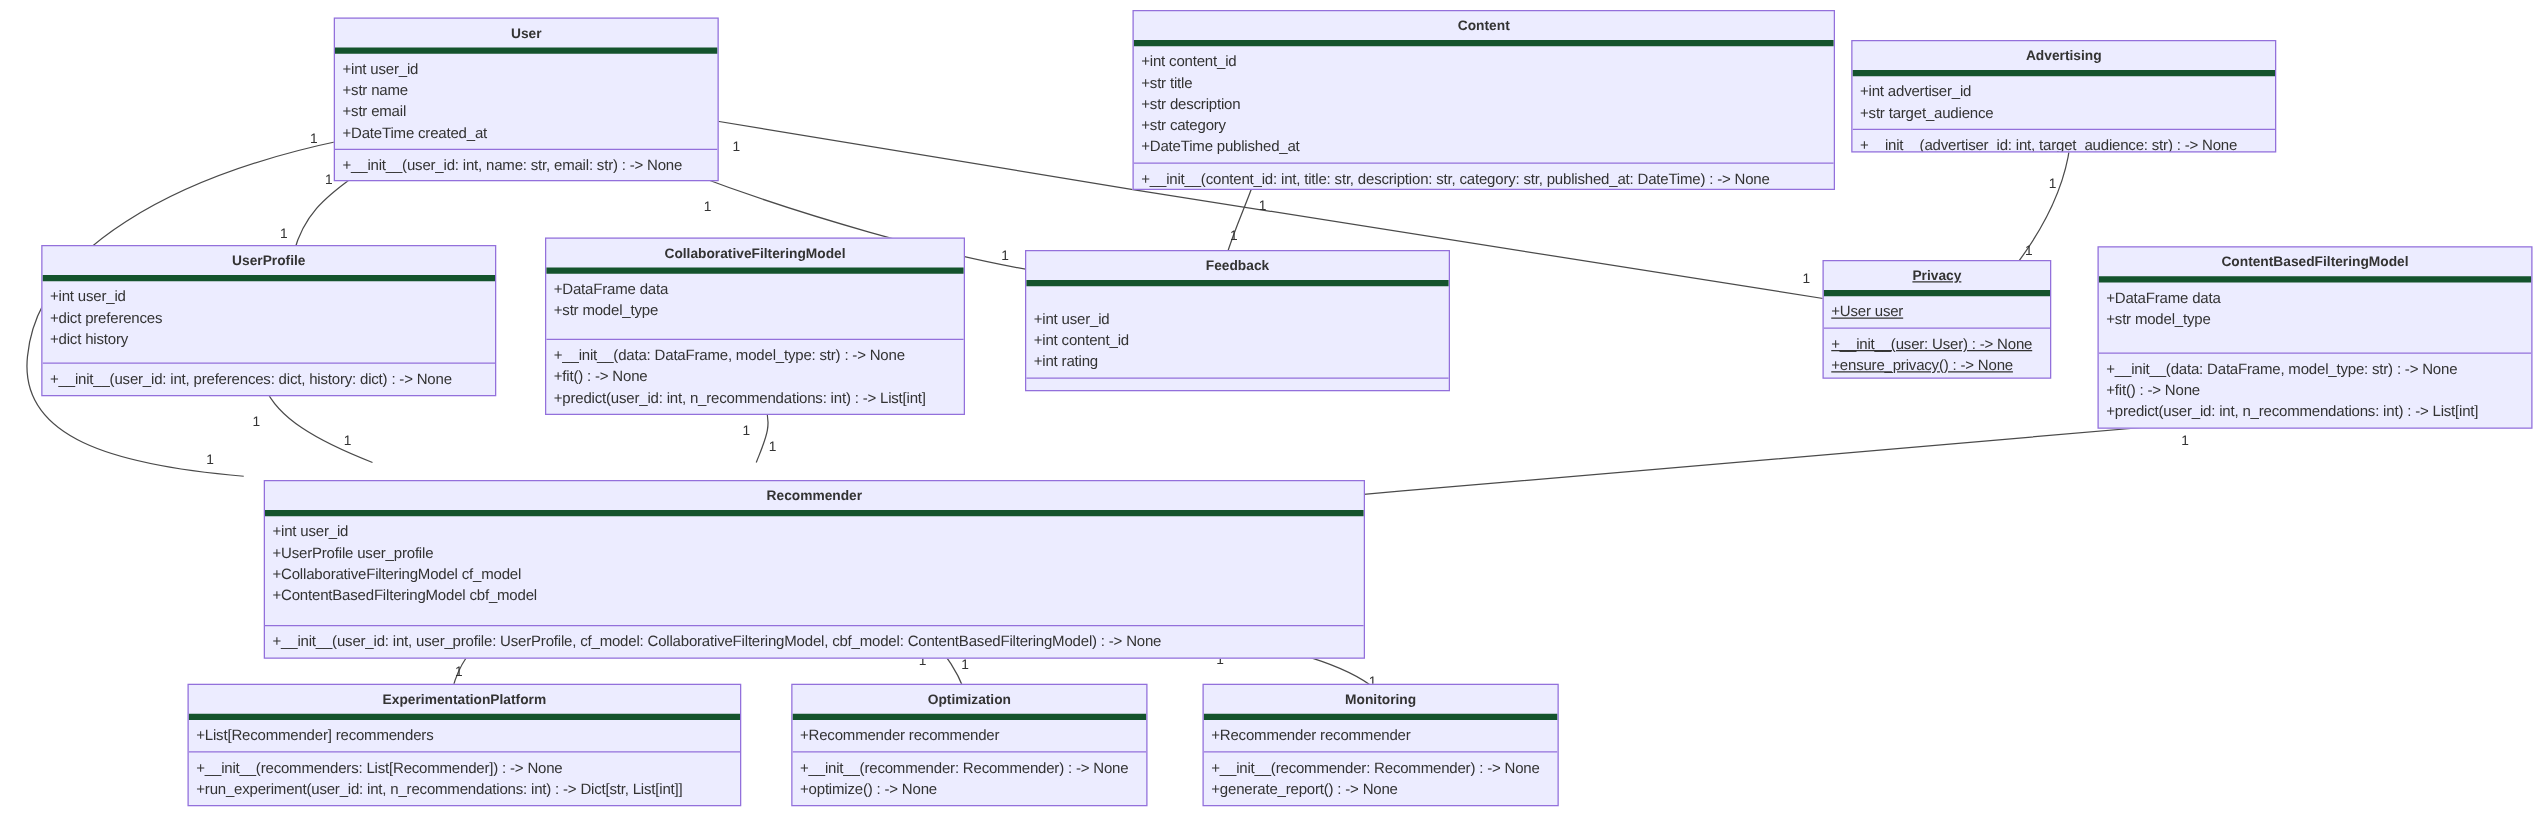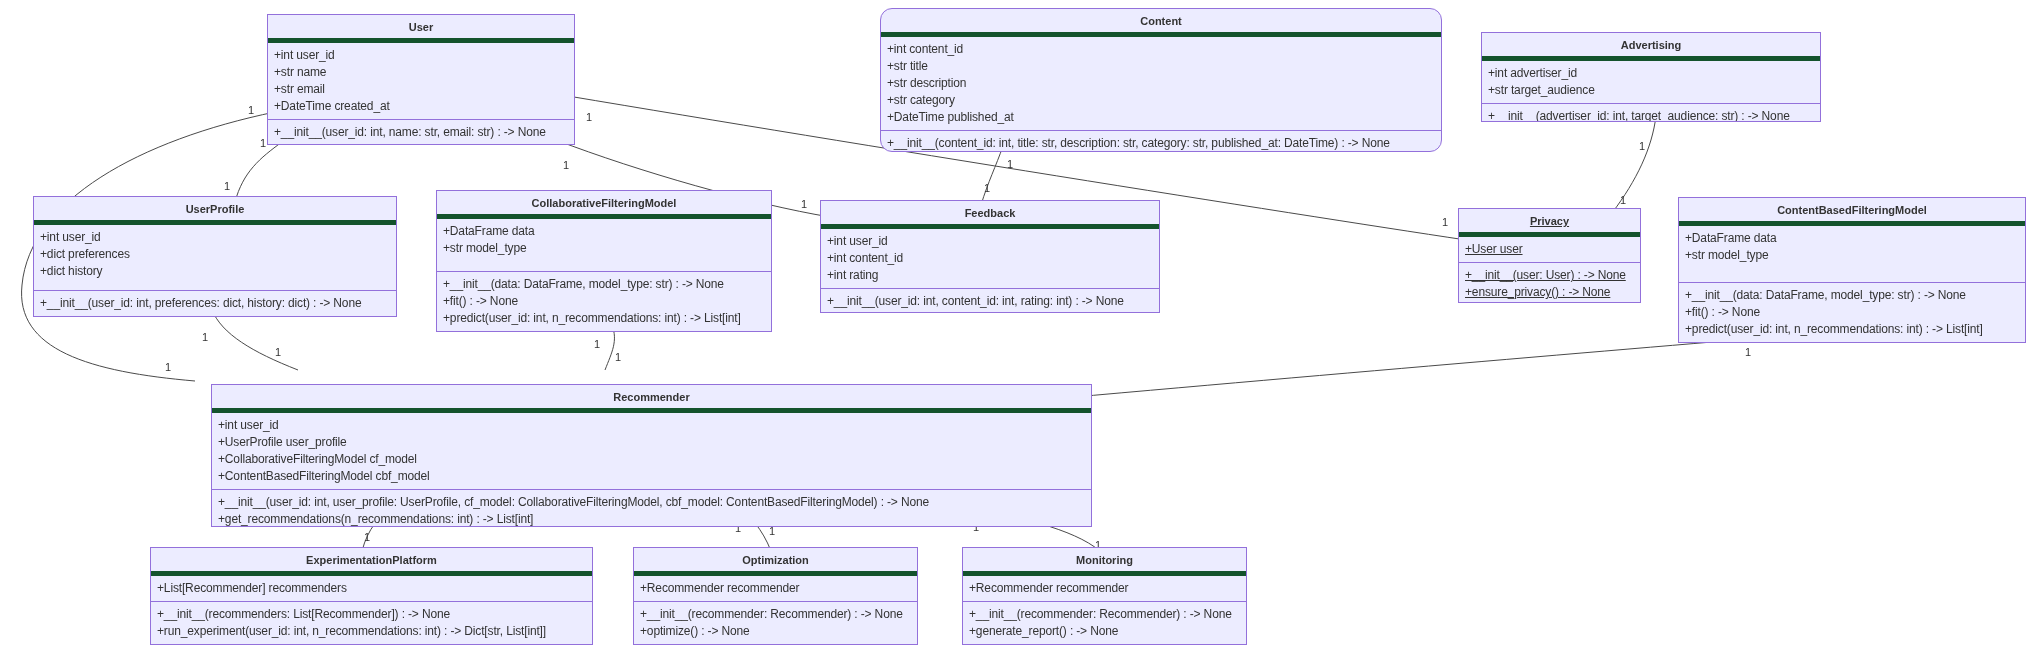--- a/index.html
+++ b/index.html
@@ -65,21 +65,21 @@
     <div class="class-attrs">
         <div class="member">+int user_id</div>
         <div class="member">+str name</div>
         <div class="member">+str email</div>
         <div class="member">+DateTime created_at</div>
       </div>
     <div class="class-methods">
         <div class="member">+__init__(user_id: int, name: str, email: str) : -&gt; None</div>
       </div>
   </div>
-    <div class="class-box" style="left: 880px; top: 8px; width: 562px; height: 144px; border-radius: 12px;">
+    <div class="class-box" style="left: 906px; top: 8px; width: 562px; height: 144px;">
     <div class="class-title">Content</div>
     <div class="class-attrs">
         <div class="member">+int content_id</div>
         <div class="member">+str title</div>
         <div class="member">+str description</div>
         <div class="member">+str category</div>
         <div class="member">+DateTime published_at</div>
       </div>
     <div class="class-methods">
         <div class="member">+__init__(content_id: int, title: str, description: str, category: str, published_at: DateTime) : -&gt; None</div>
@@ -111,21 +111,21 @@
     <div class="class-attrs">
         <div class="member">+DataFrame data</div>
         <div class="member">+str model_type</div>
       </div>
     <div class="class-methods">
         <div class="member">+__init__(data: DataFrame, model_type: str) : -&gt; None</div>
         <div class="member">+fit() : -&gt; None</div>
         <div class="member">+predict(user_id: int, n_recommendations: int) : -&gt; List[int]</div>
       </div>
   </div>
-    <div class="class-box" style="left: 820px; top: 200px; width: 340px; height: 113px;">
+    <div class="class-box" style="left: 820px; top: 200px; width: 340px; height: 113px; gap: 14px;">
     <div class="class-title">Feedback</div>
     <div class="class-attrs">
         <div class="member">+int user_id</div>
         <div class="member">+int content_id</div>
         <div class="member">+int rating</div>
       </div>
     <div class="class-methods">
         <div class="member">+__init__(user_id: int, content_id: int, rating: int) : -&gt; None</div>
       </div>
   </div>
@@ -154,21 +154,20 @@
     <div class="class-box" style="left: 183px; top: 384px; width: 881px; height: 143px; margin-left: 28px;">
     <div class="class-title">Recommender</div>
     <div class="class-attrs">
         <div class="member">+int user_id</div>
         <div class="member">+UserProfile user_profile</div>
         <div class="member">+CollaborativeFilteringModel cf_model</div>
         <div class="member">+ContentBasedFilteringModel cbf_model</div>
       </div>
     <div class="class-methods">
         <div class="member">+__init__(user_id: int, user_profile: UserProfile, cf_model: CollaborativeFilteringModel, cbf_model: ContentBasedFilteringModel) : -&gt; None</div>
-        <div class="member">+get_recommendations(n_recommendations: int) : -&gt; List[int]</div>
       </div>
   </div>
     <div class="class-box" style="left: 150px; top: 547px; width: 443px; height: 98px;">
     <div class="class-title">ExperimentationPlatform</div>
     <div class="class-attrs">
         <div class="member">+List[Recommender] recommenders</div>
       </div>
     <div class="class-methods">
         <div class="member">+__init__(recommenders: List[Recommender]) : -&gt; None</div>
         <div class="member">+run_experiment(user_id: int, n_recommendations: int) : -&gt; Dict[str, List[int]]</div>

